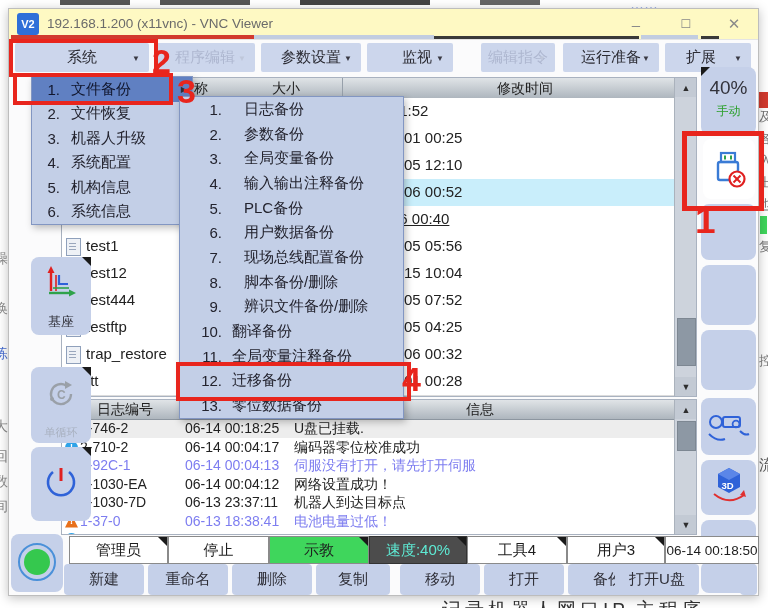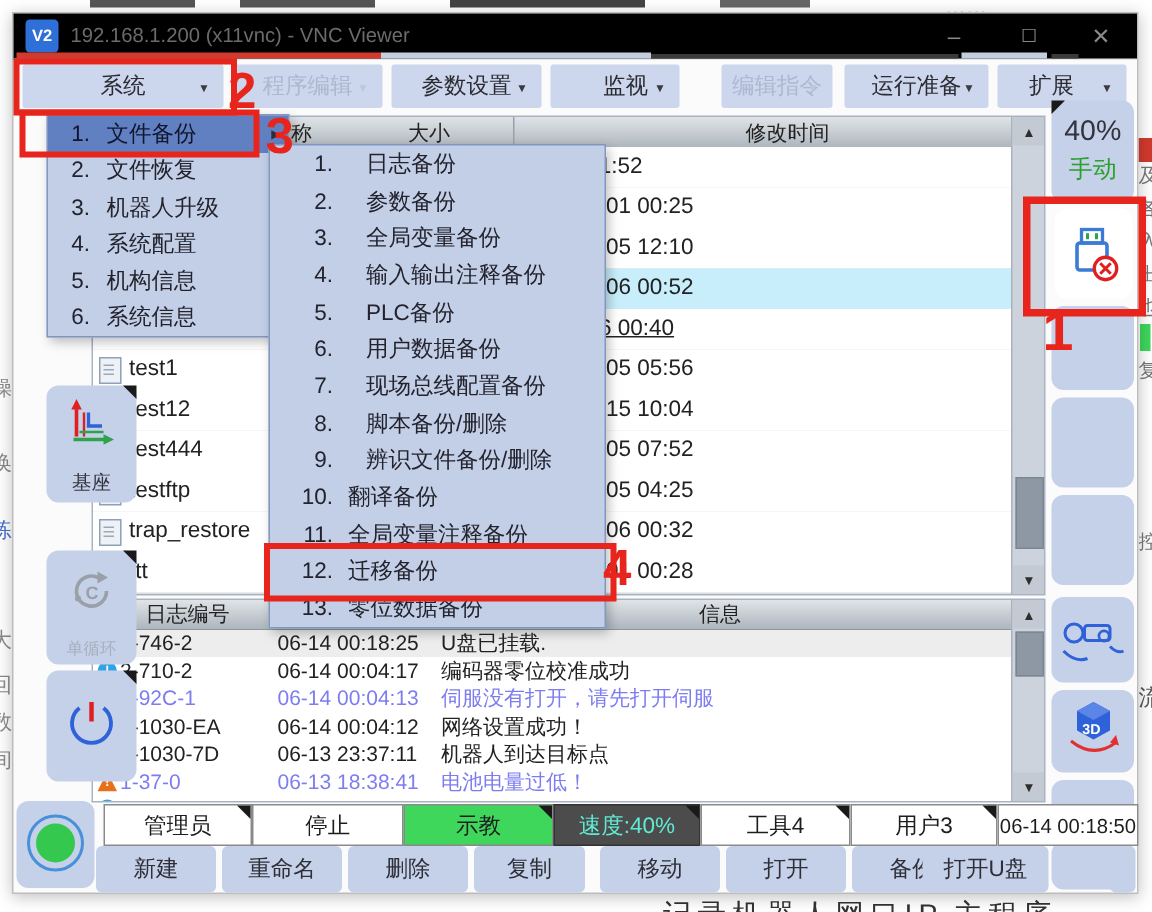--- a/index.html
+++ b/index.html
@@ -4,21 +4,21 @@
 <style>
   html,body{margin:0;padding:0;background:#ffffff;}
   #screen{position:relative;width:768px;height:608px;background:#ffffff;overflow:hidden;
           font-family:"Liberation Sans",sans-serif;}
   
   .frag{position:absolute;color:#8a8a8a;font-size:14px;}
   .fragblue{color:#4a6fd0;}
   
   #vncwin{position:absolute;left:8px;top:8px;width:749px;height:586px;background:#fbfbfc;
           border:1px solid #bdbdbd;box-shadow:0 2px 10px rgba(0,0,0,.25);}
-  #titlebar{position:absolute;left:0;top:0;width:100%;height:30px;background:#000000;border-bottom:1px solid #e4e4e4;}
+  #titlebar{position:absolute;left:0;top:0;width:100%;height:30px;background:#fef9c3;border-bottom:1px solid #e4e4e4;}
   #vnclogo{position:absolute;left:8px;top:4px;width:22px;height:22px;background:#2f6fd8;border-radius:3px;
            color:#fff;font-size:11px;font-weight:bold;display:flex;align-items:center;justify-content:center;}
   #wintitle{position:absolute;left:38px;top:0;height:30px;line-height:30px;font-size:13.5px;color:#6b6b6b;}
   .winctl{position:absolute;top:0;width:44px;height:30px;display:flex;align-items:center;justify-content:center;
           color:#8a8a8a;font-size:15px;}
   
   .sliver{position:absolute;}
   
   .mbtn{position:absolute;top:34px;height:29px;background:#ccd6ec;border-radius:2px;display:flex;
         align-items:center;justify-content:center;font-size:15px;color:#2b2b33;}
@@ -409,21 +409,21 @@
     </div>
 
     <div class="sideb" style="left:2px;top:525px;width:52px;height:58px;">
       <span style="position:absolute;left:7px;top:9px;width:34px;height:34px;border:2px solid #4a90d9;border-radius:50%;"></span>
       <span style="position:absolute;left:13px;top:15px;width:26px;height:26px;background:#35c84e;border-radius:50%;"></span>
     </div>
 
     <div class="sideb" style="left:692px;top:58px;width:55px;height:68px;">
       <span class="tri-l"></span>
       <span style="position:absolute;left:0;width:100%;top:10px;text-align:center;font-size:19px;color:#33333c;">40%</span>
-      <span style="position:absolute;left:0;width:100%;top:36px;text-align:center;font-size:16px;color:#2ca02c;">手动</span>
+      <span style="position:absolute;left:0;width:100%;top:36px;text-align:center;font-size:12px;color:#2ca02c;">手动</span>
     </div>
 
     <div class="sideb" style="left:694px;top:130px;width:52px;height:60px;background:#ffffff;">
       <svg width="40" height="40" style="position:absolute;left:6px;top:10px;">
         <rect x="12" y="4" width="14" height="9" fill="none" stroke="#3a7bd5" stroke-width="2.2"></rect>
         <line x1="16" y1="6.5" x2="16" y2="10.5" stroke="#2fa24a" stroke-width="2"></line>
         <line x1="22" y1="6.5" x2="22" y2="10.5" stroke="#2fa24a" stroke-width="2"></line>
         <rect x="9" y="13" width="20" height="18" rx="2" fill="none" stroke="#3a7bd5" stroke-width="2.4"></rect>
         <circle cx="28" cy="30" r="7.5" fill="#ffffff" stroke="#e02020" stroke-width="2.2"></circle>
         <line x1="24.5" y1="26.5" x2="31.5" y2="33.5" stroke="#e02020" stroke-width="2"></line>

